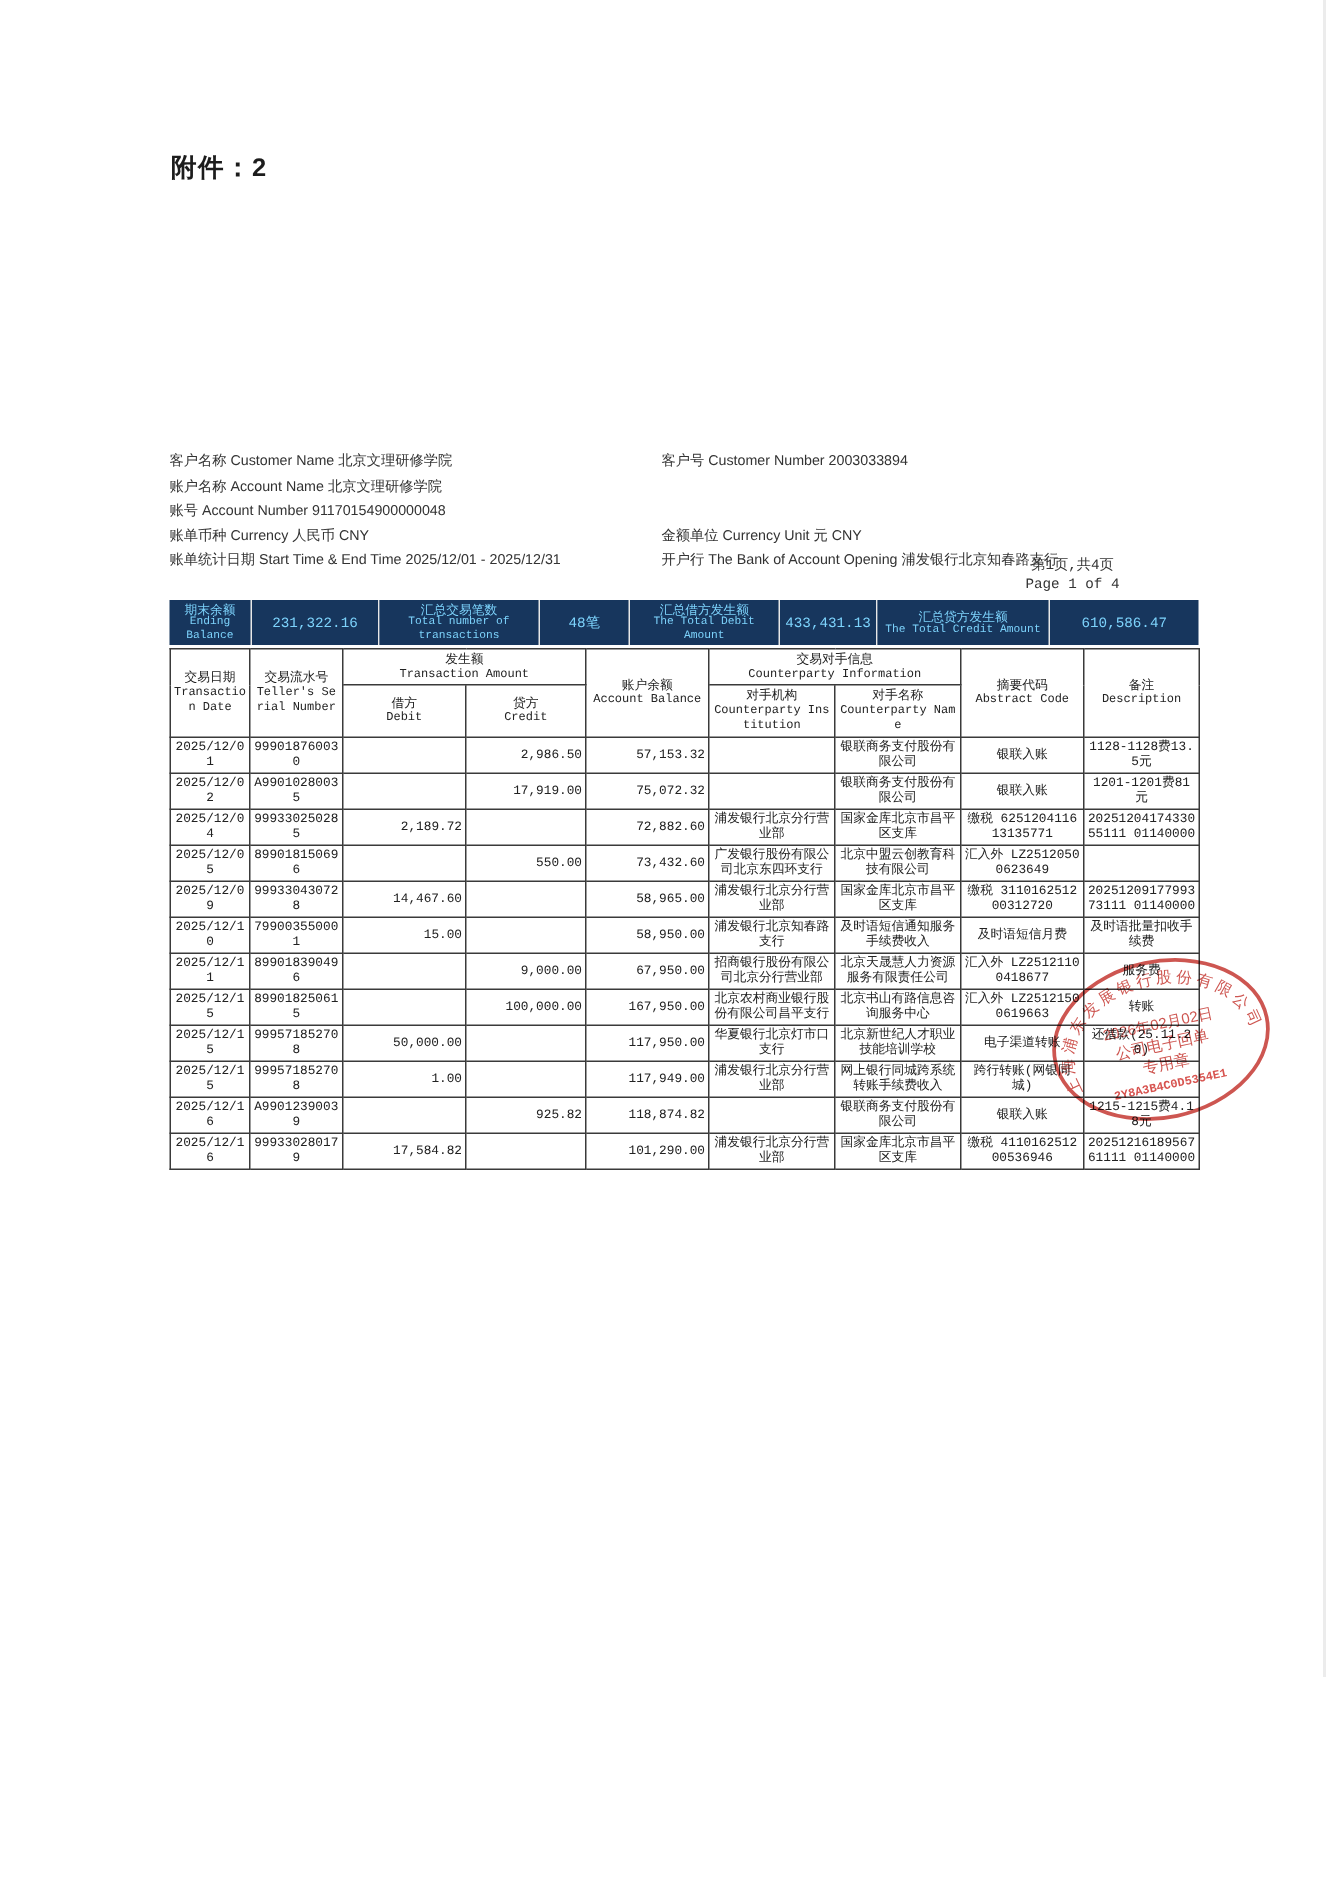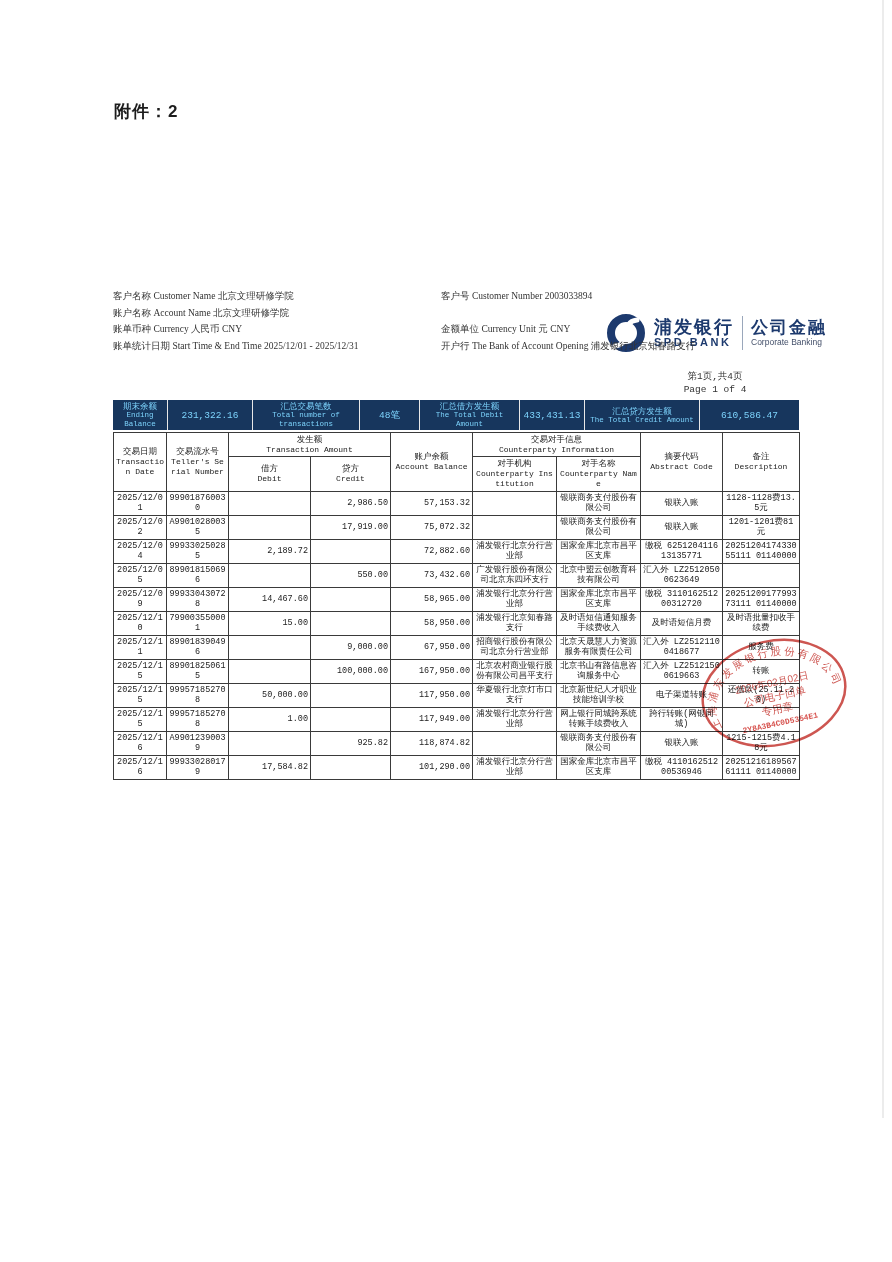--- a/index.html
+++ b/index.html
@@ -8,21 +8,21 @@
   .scan-edge{position:absolute;right:8px;top:0;width:2px;height:100%;background:#d9d9d9;opacity:.5;}
 
   .attachment{position:absolute;left:114px;top:100px;font-size:17px;font-weight:bold;
               font-family:"Liberation Sans","DejaVu Sans",sans-serif;letter-spacing:1px;}
 
   .doc{position:absolute;left:113px;top:278px;width:686px;}
   .title-cn{text-align:center;font-size:16px;font-weight:600;letter-spacing:2px;color:#222;}
   .title-en{text-align:center;font-size:11px;letter-spacing:.5px;margin-top:7px;
             font-family:"Liberation Mono","DejaVu Sans Mono",monospace;color:#333;}
 
-  .info{margin-top:10px;font-size:9.5px;font-family:Liberation Serif, serif;color:#333;}
+  .info{margin-top:22px;font-size:9.5px;font-family:Liberation Sans, sans-serif;color:#333;}
   .info-row{position:relative;height:16.6px;line-height:16.6px;white-space:nowrap;}
   .info-right{position:absolute;left:328px;top:0;}
 
   .logo{position:absolute;left:606px;top:313px;display:flex;align-items:center;gap:8px;background:#fff;}
   .logo-cn{font-size:18px;font-weight:bold;color:#1d3a6e;letter-spacing:2px;line-height:18px;
            font-family:"Liberation Sans",sans-serif;}
   .logo-en{font-size:11px;font-weight:bold;color:#1d3a6e;letter-spacing:2.5px;line-height:13px;
            font-family:"Liberation Sans",sans-serif;}
   .logo-divider{width:1px;height:34px;background:#9aa7bb;}
   .logo-dept-cn{font-size:17px;font-weight:bold;color:#1d3a6e;letter-spacing:2px;line-height:19px;
@@ -59,49 +59,37 @@
   .qr{position:absolute;left:791px;top:1161px;width:90px;height:90px;background:#fff;}
 </style>
 </head>
 <body>
 
 <div class="page">
   <div class="scan-edge"></div>
 
   <div class="attachment">附件：2</div>
 
-  <div class="logo">
-    <svg width="40" height="40" viewBox="0 0 40 40">
-      <circle cx="20" cy="20" r="15" fill="none" stroke="#1d3a6e" stroke-width="8"></circle>
-      <path d="M31,7 C13,9 28,31 9,33" fill="none" stroke="#ffffff" stroke-width="5" stroke-linecap="round"></path>
-    </svg>
-    <div>
-      <div class="logo-cn">浦发银行</div>
-      <div class="logo-en">SPD BANK</div>
-    </div>
-    <div class="logo-divider"></div>
-    <div>
-      <div class="logo-dept-cn">公司金融</div>
-      <div class="logo-dept-en">Corporate Banking</div>
-    </div>
-  </div>
 
   <div class="page-info">
     <div>第1页,共4页</div>
     <div>Page 1 of 4</div>
   </div>
 
   <div class="doc">
     <div class="info">
       <div class="info-row">
         <span>客户名称 Customer Name 北京文理研修学院</span>
         <span class="info-right">客户号 Customer Number 2003033894</span>
       </div>
       <div class="info-row">
         <span>账户名称 Account Name  北京文理研修学院</span>
+      </div>
+      <div class="info-row">
+        <span>账号 Account Number 91170154900000048</span>
       </div>
       <div class="info-row">
         <span>账单币种 Currency 人民币  CNY</span>
         <span class="info-right">金额单位 Currency Unit  元  CNY</span>
       </div>
       <div class="info-row">
         <span>账单统计日期 Start Time &amp; End Time 2025/12/01 - 2025/12/31</span>
         <span class="info-right">开户行 The Bank of Account Opening 浦发银行北京知春路支行</span>
       </div>
     </div>

